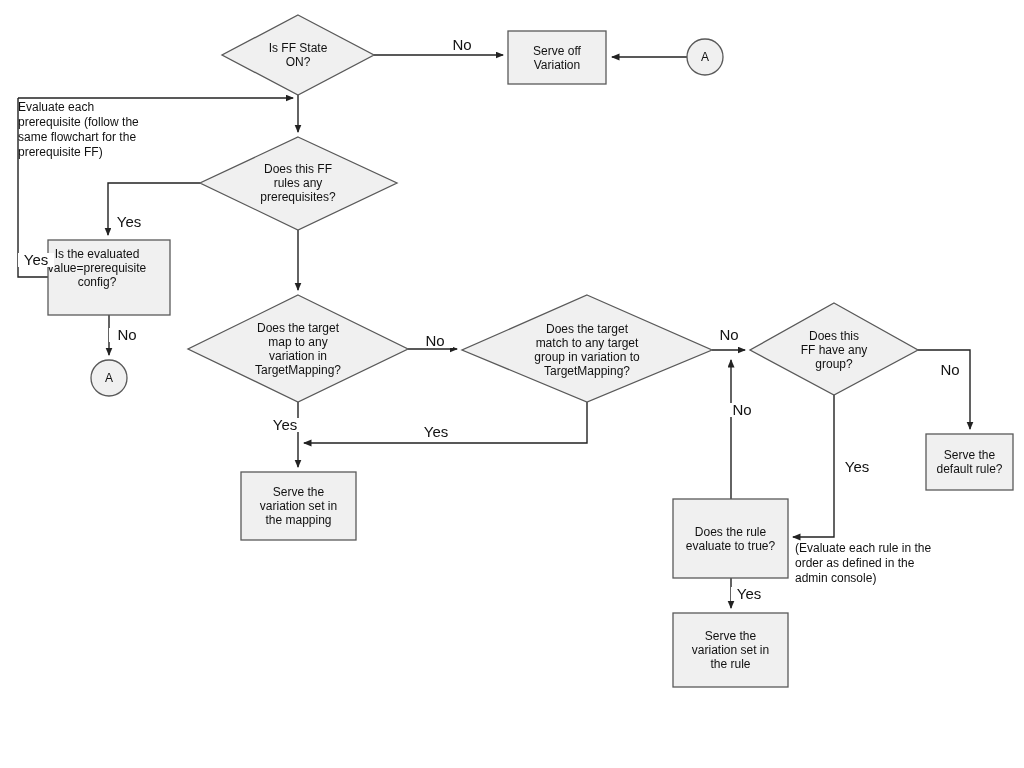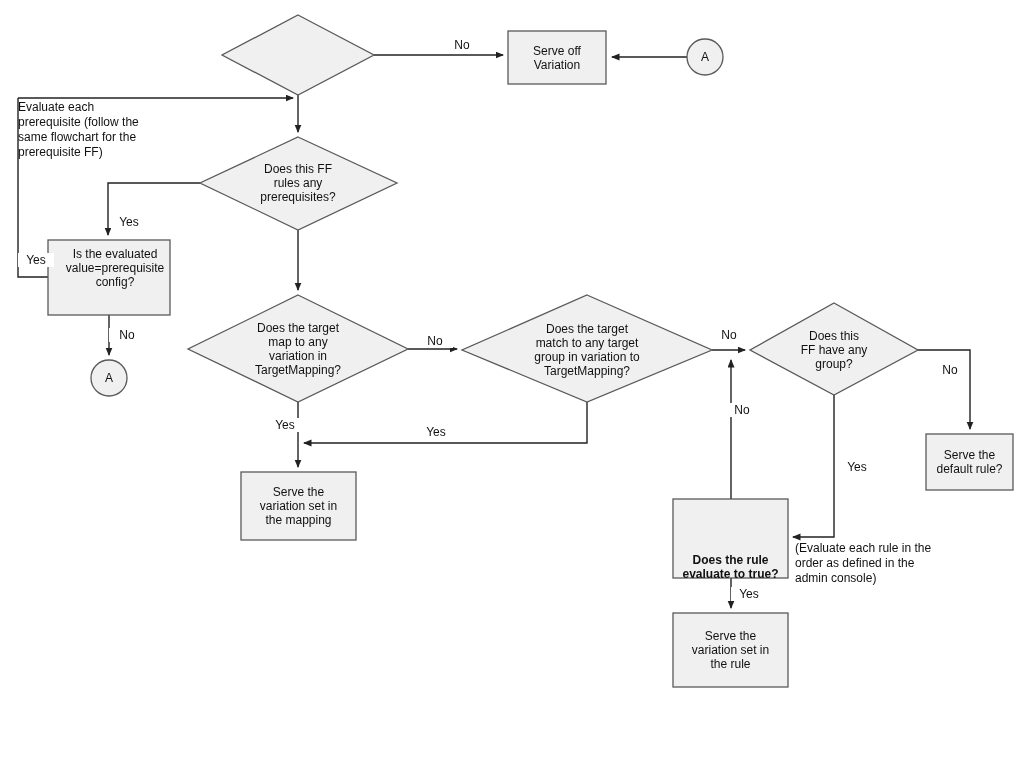--- a/index.html
+++ b/index.html
@@ -27,21 +27,21 @@
     display: flex; align-items: center; justify-content: center;
     text-align: center;
     white-space: pre-line;
     font-size: 12px; line-height: 14px;
     color: var(--text);
   }
   .edge-label {
     position: absolute;
     width: 36px;
     text-align: center;
-    font-size: 12px; line-height: 14px;
+    font-size: 15px; line-height: 14px;
     color: var(--text);
     background: var(--background);
   }
   .annotation {
     position: absolute;
     text-align: left;
     white-space: pre-line;
     font-size: 12px; line-height: 15px;
     color: var(--text);
   }
@@ -83,44 +83,46 @@
     <circle class="shape" cx="109" cy="378" r="18"></circle>
     <polygon class="shape" points="298,295 408,349 298,402 188,349"></polygon>
     <polygon class="shape" points="587,295 712,350 587,402 462,350"></polygon>
     <polygon class="shape" points="834,303 918,350 834,395 750,350"></polygon>
     <rect class="shape" x="926" y="434" width="87" height="56"></rect>
     <rect class="shape" x="673" y="499" width="115" height="79"></rect>
     <rect class="shape" x="673" y="613" width="115" height="74"></rect>
     <rect class="shape" x="241" y="472" width="115" height="68"></rect>
   </svg>
 
+  <div class="node-label" style="left:240px; top:32px; width:116px; height:46px;">Is FF State
+ON?</div>
   <div class="node-label" style="left:508px; top:31px; width:98px; height:53px;">Serve off
 Variation</div>
   <div class="node-label" style="left:687px; top:39px; width:36px; height:36px;">A</div>
   <div class="node-label" style="left:238px; top:160px; width:120px; height:46px;">Does this FF
 rules any
 prerequisites?</div>
-  <div class="node-label" style="left:54px; top:240px; width:122px; height:55px;">Is the evaluated
+  <div class="node-label" style="left:36px; top:240px; width:122px; height:55px;">Is the evaluated
 value=prerequisite
 config?</div>
   <div class="node-label" style="left:91px; top:360px; width:36px; height:36px;">A</div>
   <div class="node-label" style="left:233px; top:320px; width:130px; height:58px;">Does the target
 map to any
 variation in
 TargetMapping?</div>
   <div class="node-label" style="left:517px; top:322px; width:140px; height:56px;">Does the target
 match to any target
 group in variation to
 TargetMapping?</div>
   <div class="node-label" style="left:789px; top:328px; width:90px; height:44px;">Does this
 FF have any
 group?</div>
   <div class="node-label" style="left:926px; top:434px; width:87px; height:56px;">Serve the
 default rule?</div>
-  <div class="node-label" style="left:673px; top:527px; width:115px; height:79px;font-weight:bold;">Does the rule
+  <div class="node-label" style="left:673px; top:499px; width:115px; height:79px;">Does the rule
 evaluate to true?</div>
   <div class="node-label" style="left:673px; top:613px; width:115px; height:74px;">Serve the
 variation set in
 the rule</div>
   <div class="node-label" style="left:241px; top:472px; width:115px; height:68px;">Serve the
 variation set in
 the mapping</div>
 
   <div class="edge-label" style="left:444px; top:38px;">No</div>
   <div class="edge-label" style="left:18px;  top:253px;">Yes</div>

